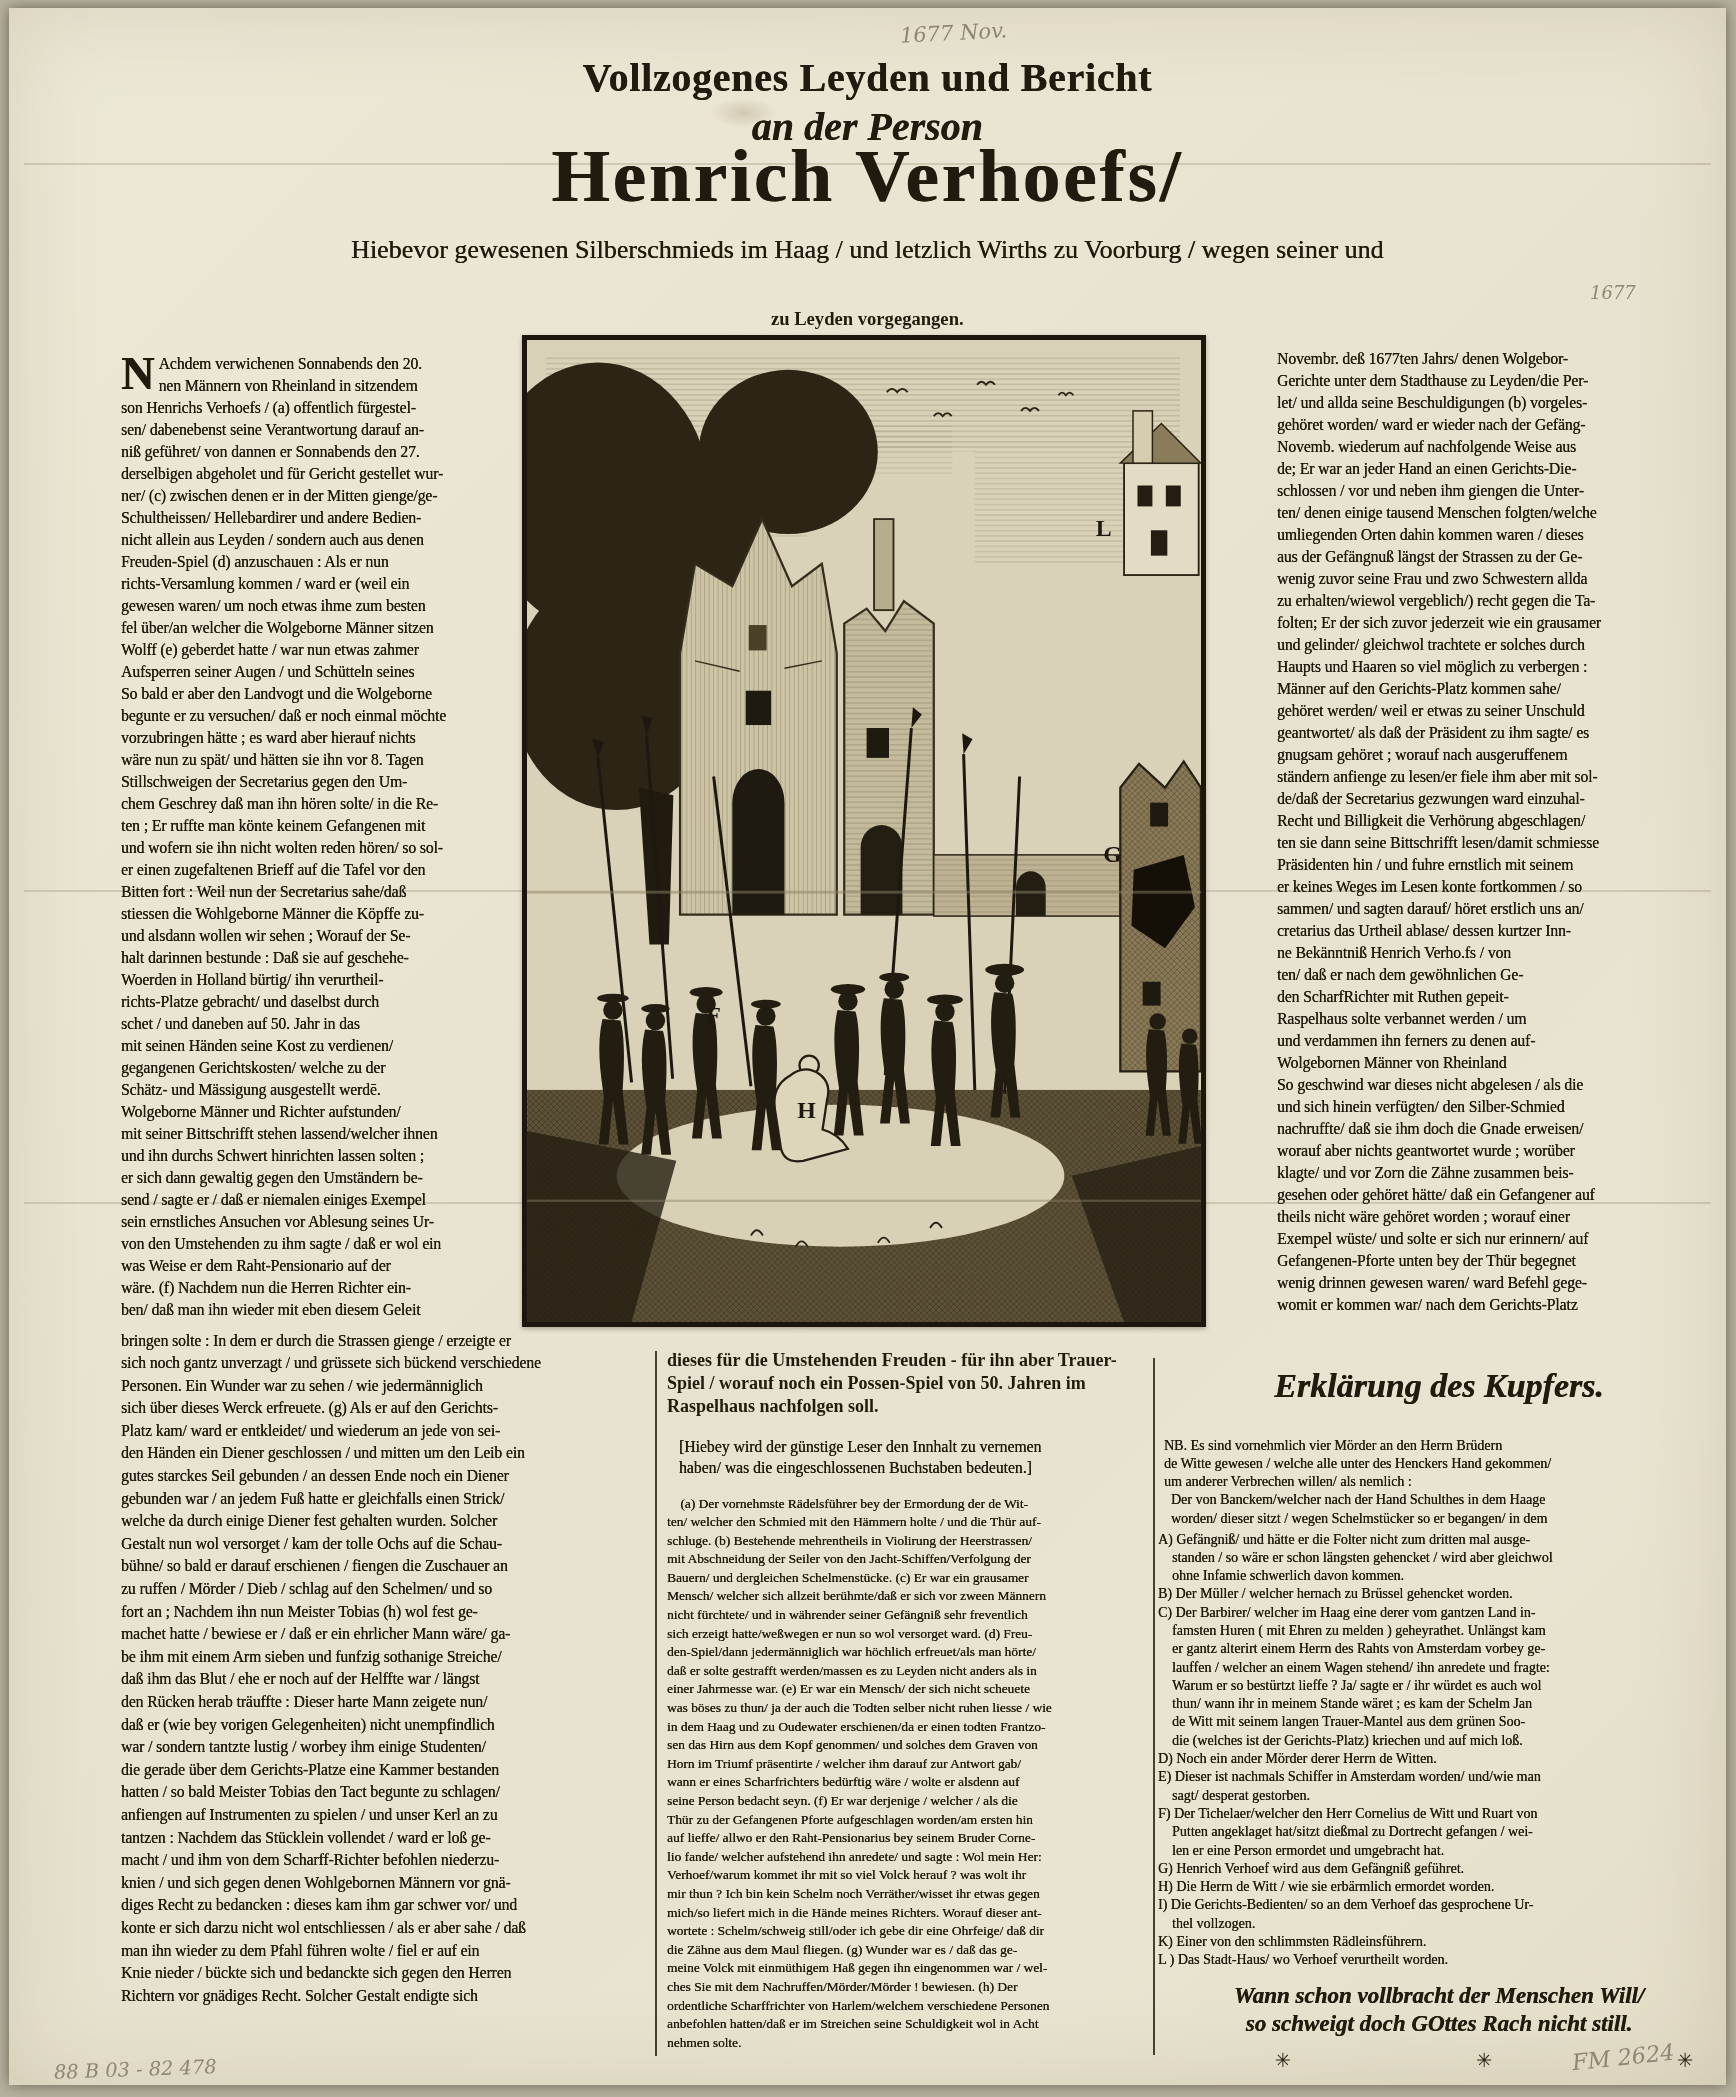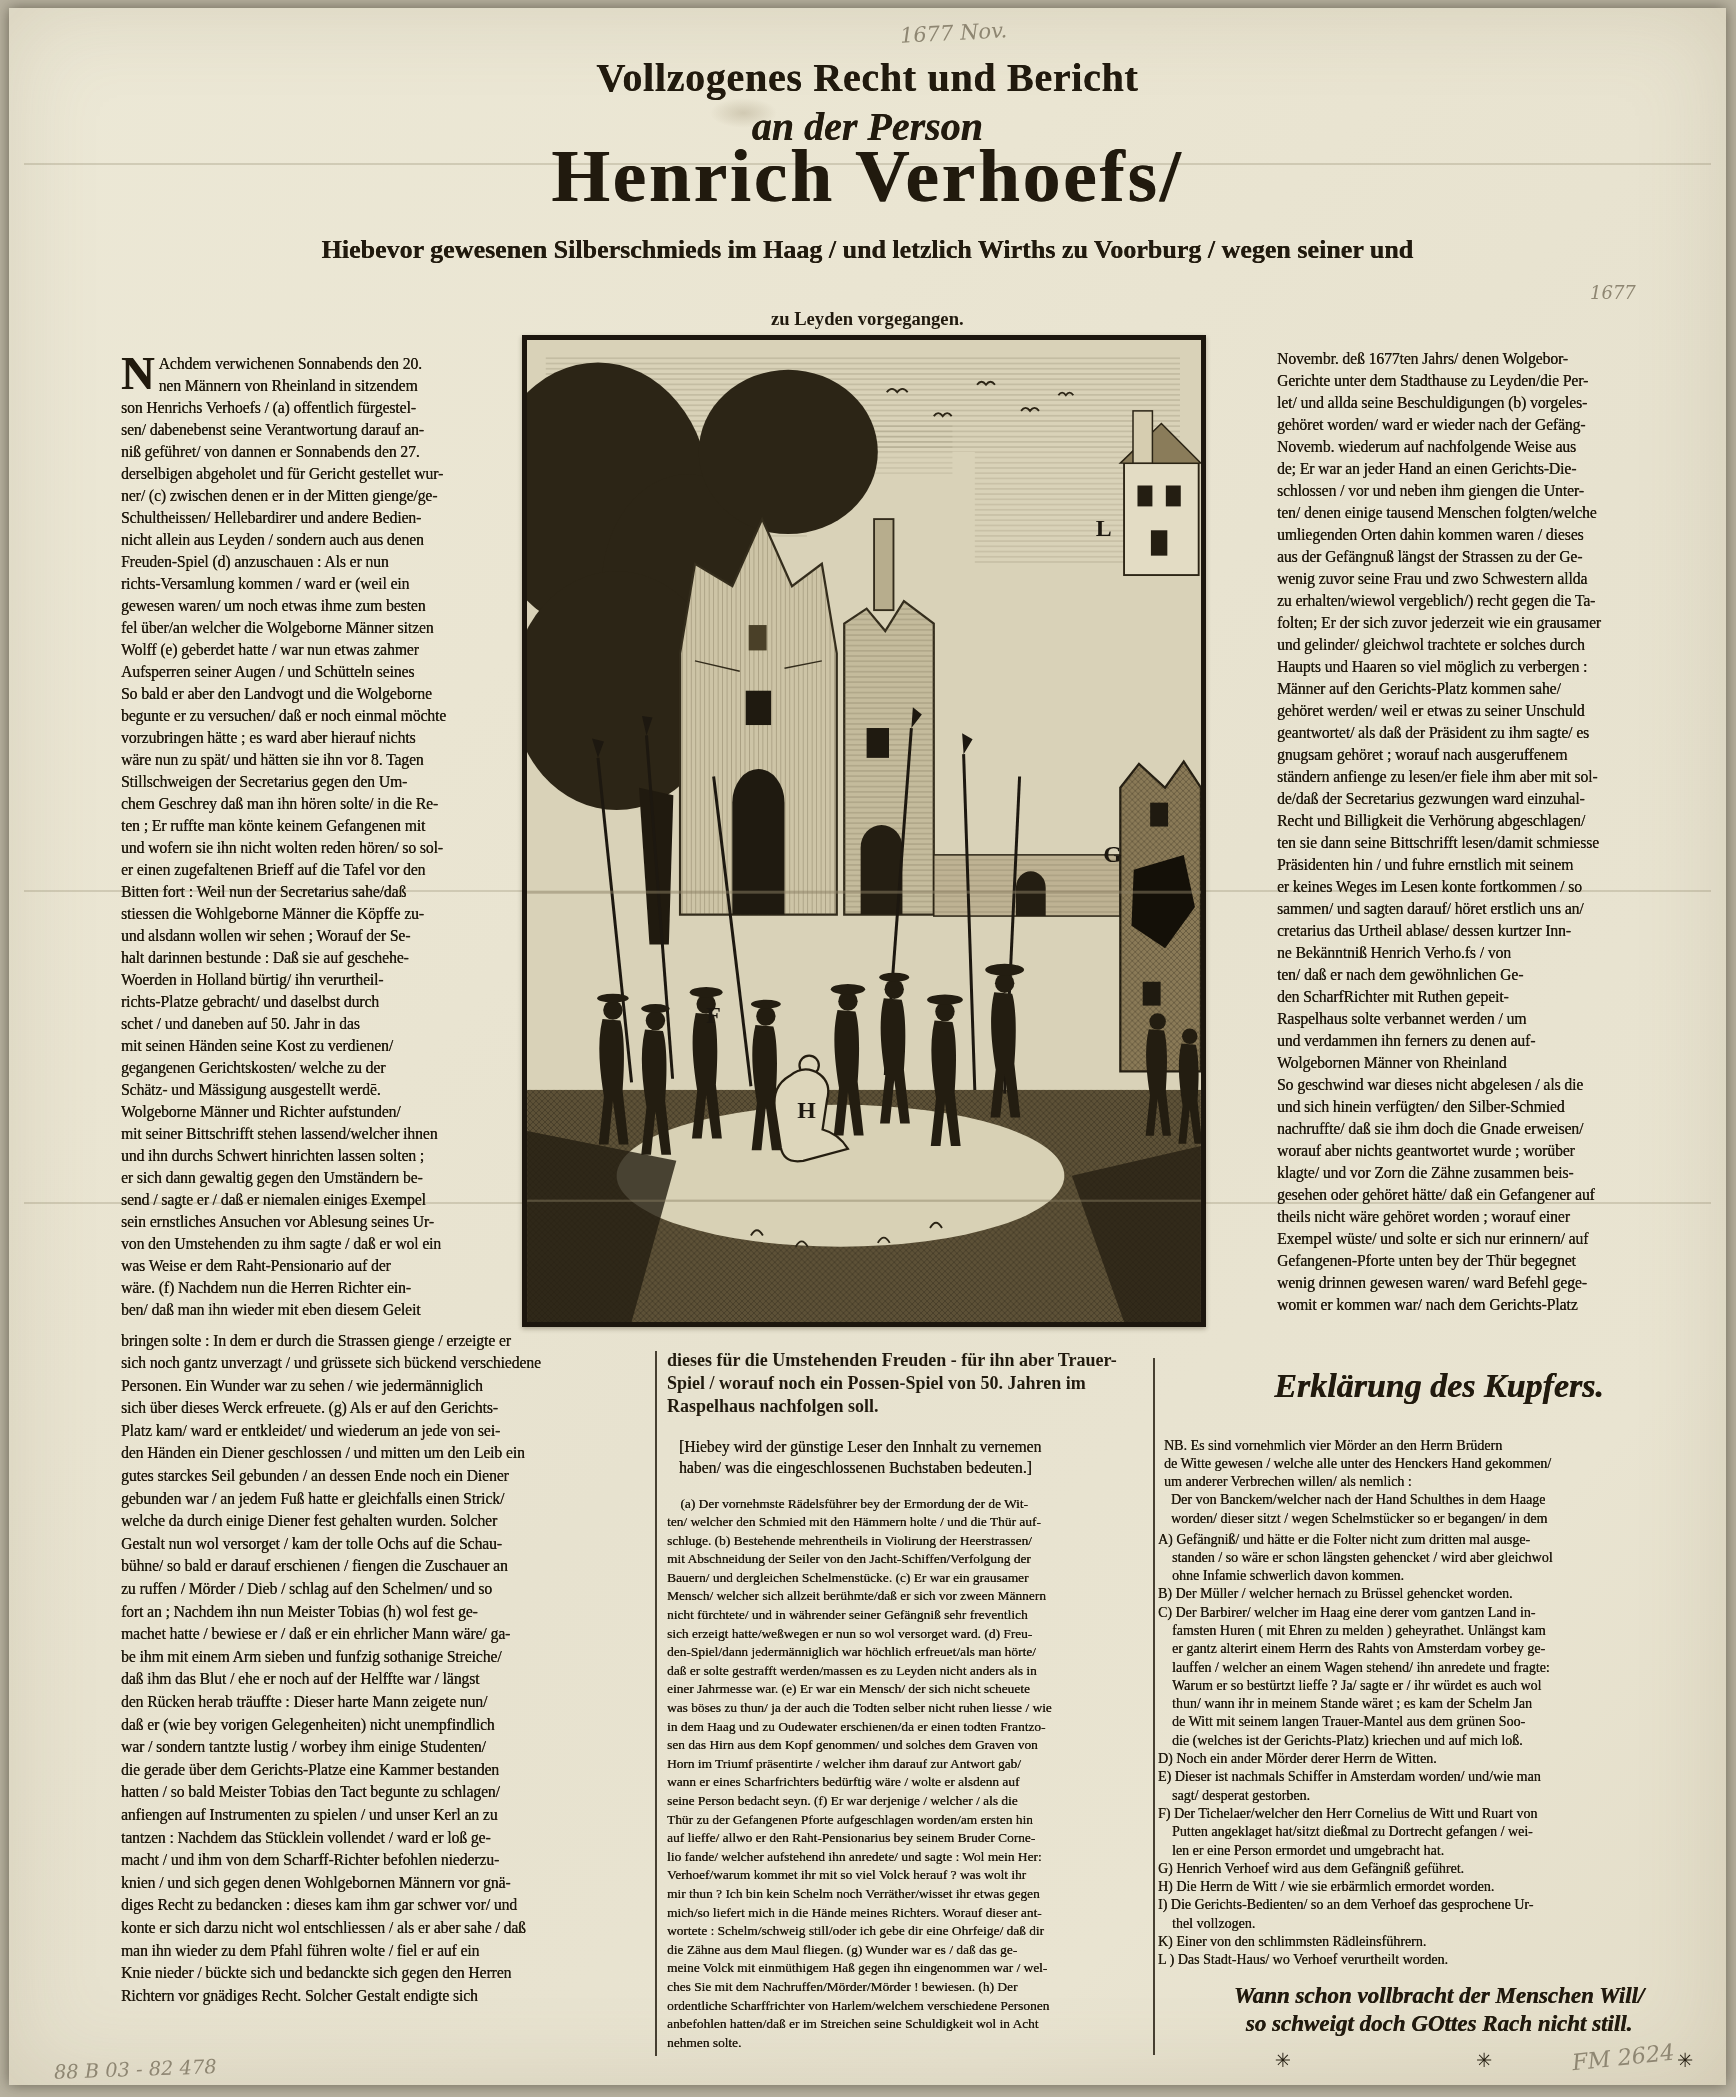--- a/index.html
+++ b/index.html
@@ -5,21 +5,21 @@
   html,body{margin:0;padding:0;width:1736px;height:2097px;overflow:hidden;background:#b8b2a0;}
   #sheet{position:absolute;left:9px;top:7.5px;right:10.4px;bottom:12px;
     background:linear-gradient(135deg,#ece8d6 0%,#eae5d2 30%,#e7e2cf 55%,#e9e4d1 80%,#e3ddc8 100%);
     box-shadow:0 0 13.4px rgba(40,35,20,.55), inset 0 0 90px rgba(120,105,70,.18);}
   .serif{font-family:"Liberation Serif","DejaVu Serif",serif;color:#211a0e;}
   .abs{position:absolute;}
   .ctr{text-align:center;left:0;right:0;}
   .title1{font-size:40px;font-weight:bold;letter-spacing:0.7px;text-shadow:0.4px 0 0 #211a0e;}
   .title2{font-size:40px;font-weight:bold;text-shadow:0.3px 0 0 #211a0e;font-style:italic;}
   .title3{font-size:75px;font-weight:bold;letter-spacing:3px;text-shadow:0.7px 0 0 #211a0e;}
-  .sub1{font-size:26px;font-weight:bold;text-shadow:0.3px 0 0 #211a0e;}
+  .sub1{font-size:26px;font-weight:normal;text-shadow:0.3px 0 0 #211a0e;}
   .sub2{font-size:23px;font-weight:bold;text-shadow:0.3px 0 0 #211a0e;}
   .sub3{font-size:18.6px;font-weight:bold;}
   .body-col{font-size:15.7px;line-height:22px;letter-spacing:-0.1px;text-shadow:0.2px 0 0 #211a0e;white-space:nowrap;}
   .body-wide{font-size:15.7px;line-height:22.6px;letter-spacing:-0.1px;text-shadow:0.2px 0 0 #211a0e;white-space:nowrap;}
   .cpara{font-size:18px;line-height:23px;font-weight:bold;white-space:nowrap;}
   .cbracket{font-size:15.7px;line-height:21.6px;white-space:nowrap;text-shadow:0.2px 0 0 #211a0e;}
   .cfoot{font-size:13.4px;line-height:18.6px;white-space:nowrap;text-shadow:0.2px 0 0 #211a0e;}
   .nheading{font-size:34px;font-weight:bold;text-shadow:0.4px 0 0 #211a0e;font-style:italic;}
   .nintro{font-size:14px;line-height:18.3px;white-space:nowrap;text-shadow:0.2px 0 0 #211a0e;}
   .nentries{font-size:14px;line-height:18.3px;white-space:nowrap;text-shadow:0.2px 0 0 #211a0e;}
@@ -42,21 +42,21 @@
   <div class="abs crease" style="top:1194px"></div>
 
   <div class="abs stain" style="left:906px;top:403px;width:45px;height:34px;background:radial-gradient(closest-side,rgba(170,140,60,.35),rgba(170,140,60,0))"></div>
   <div class="abs stain" style="left:701px;top:90px;width:67px;height:30px;background:radial-gradient(closest-side,rgba(130,115,80,.25),rgba(130,115,80,0))"></div>
 
   <div class="abs pencil" style="left:891px;top:13.4px;font-size:21px;transform:rotate(-3deg)">1677 Nov.</div>
   <div class="abs pencil" style="left:1581px;top:274px;font-size:18px">1677</div>
   <div class="abs pencil" style="left:45px;top:2050px;font-size:19.4px;transform:rotate(-2deg)">88 B 03 - 82 478</div>
   <div class="abs pencil" style="left:1563px;top:2036px;font-size:22.4px;transform:rotate(-6deg)">FM 2624</div>
 
-  <div class="abs ctr serif title1" style="top:46px">Vollzogenes Recht und Bericht</div>
+  <div class="abs ctr serif title1" style="top:46px">Vollzogenes Leyden und Bericht</div>
   <div class="abs ctr serif title2" style="top:95px">an der Person</div>
   <div class="abs ctr serif title3" style="top:125px">Henrich Verhoefs/</div>
   <div class="abs ctr serif sub1" style="top:227px">Hiebevor gewesenen Silberschmieds im Haag / und letzlich Wirths zu Voorburg / wegen seiner und</div>
   <div class="abs ctr serif sub3" style="top:300px">zu Leyden vorgegangen.</div>
 
   <div class="abs serif body-col" style="left:112px;top:345px;width:384px">
     <span class="dropcap">N</span><span>Achdem verwichenen Sonnabends den 20.<br>nen Männern von Rheinland in sitzendem<br>son Henrichs Verhoefs / (a) offentlich fürgestel-<br>sen/ dabenebenst seine Verantwortung darauf an-<br>niß geführet/ von dannen er Sonnabends den 27.<br>derselbigen abgeholet und für Gericht gestellet wur-<br>ner/ (c) zwischen denen er in der Mitten gienge/ge-<br>Schultheissen/ Hellebardirer und andere Bedien-<br>nicht allein aus Leyden / sondern auch aus denen<br>Freuden-Spiel (d) anzuschauen :  Als er nun<br>richts-Versamlung kommen / ward er (weil ein<br>gewesen waren/ um noch etwas ihme zum besten<br>fel über/an welcher die Wolgeborne Männer sitzen<br>Wolff (e) geberdet hatte / war nun etwas zahmer<br>Aufsperren seiner Augen / und Schütteln seines<br>So bald er aber den Landvogt und die Wolgeborne<br>begunte er zu versuchen/ daß er noch einmal möchte<br>vorzubringen hätte ; es ward aber hierauf nichts<br>wäre nun zu spät/ und hätten sie ihn vor 8. Tagen<br>Stillschweigen der Secretarius gegen den Um-<br>chem Geschrey daß man ihn hören solte/ in die Re-<br>ten ;  Er ruffte man könte keinem Gefangenen mit<br>und wofern sie ihn nicht wolten reden hören/ so sol-<br>er einen zugefaltenen Brieff auf die Tafel vor den<br>Bitten fort :  Weil nun der Secretarius sahe/daß<br>stiessen die Wohlgeborne Männer die Köpffe zu-<br>und alsdann wollen wir sehen ;  Worauf der Se-<br>halt darinnen bestunde :  Daß sie auf geschehe-<br>Woerden in Holland bürtig/ ihn verurtheil-<br>richts-Platze gebracht/ und daselbst durch<br>schet / und daneben auf 50. Jahr in das<br>mit seinen Händen seine Kost zu verdienen/<br>gegangenen Gerichtskosten/ welche zu der<br>Schätz- und Mässigung ausgestellt werdē.<br>Wolgeborne Männer und Richter aufstunden/<br>mit seiner Bittschrifft stehen lassend/welcher ihnen<br>und ihn durchs Schwert hinrichten lassen solten ;<br>er sich dann gewaltig gegen den Umständern be-<br>send / sagte er / daß er niemalen einiges Exempel<br>sein ernstliches Ansuchen vor Ablesung seines Ur-<br>von den Umstehenden zu ihm sagte / daß er wol ein<br>was Weise er dem Raht-Pensionario auf der<br>wäre. (f)  Nachdem nun die Herren Richter ein-<br>ben/ daß man ihn wieder mit eben diesem Geleit</span>
   </div>
 
   <div class="abs serif body-col" style="left:1268px;top:340px;width:436px">

